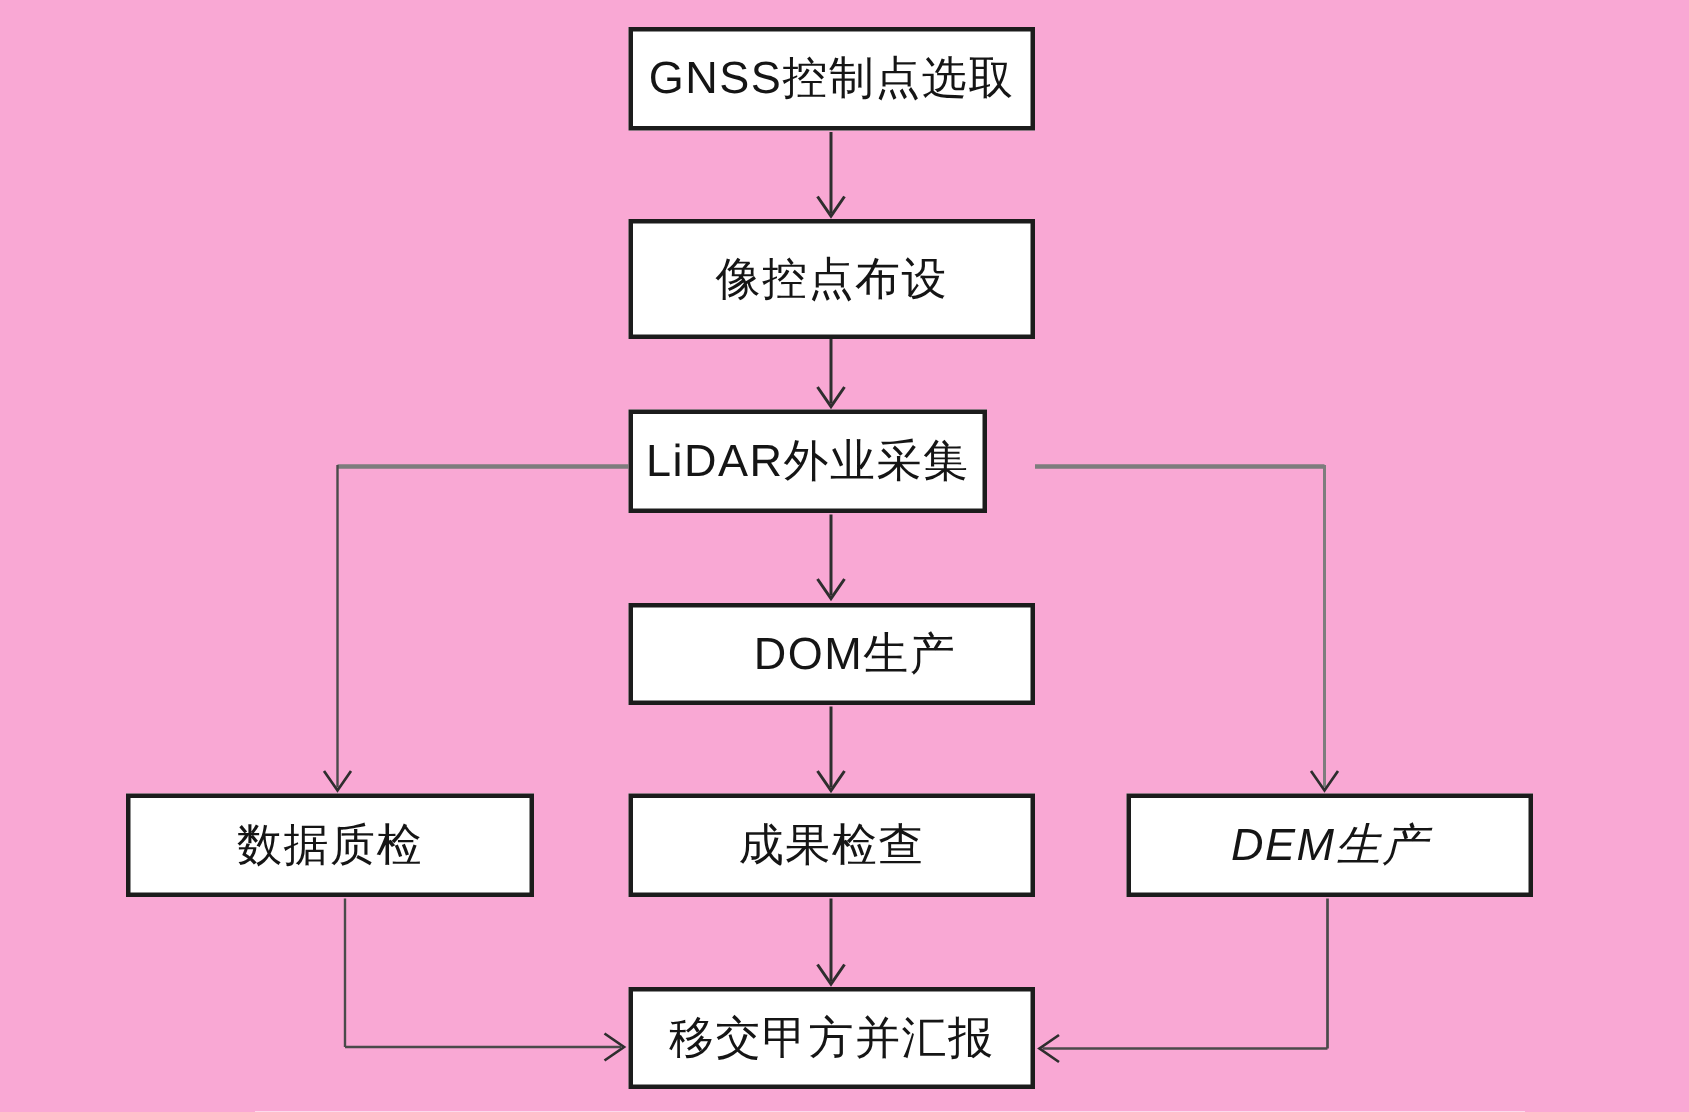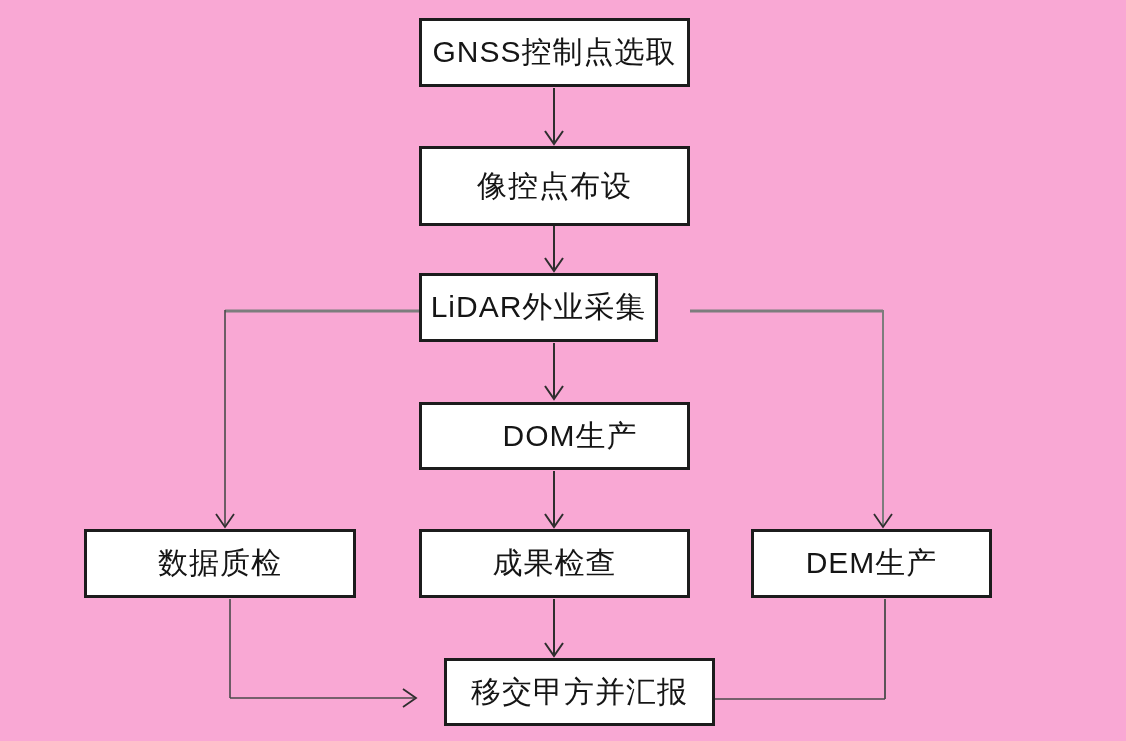--- a/index.html
+++ b/index.html
@@ -35,22 +35,22 @@
     letter-spacing: 1px;
     white-space: nowrap;
   }
   
   .n-gnss    { left: 419px; top: 18px;  width: 271px; height: 69px; }
   .n-imgctl  { left: 419px; top: 146px; width: 271px; height: 80px; }
   .n-lidar   { left: 419px; top: 273px; width: 239px; height: 69px; }
   .n-dom     { left: 419px; top: 402px; width: 271px; height: 68px; padding-left: 31px; }
   .n-dataqc  { left: 84px;  top: 529px; width: 272px; height: 69px; }
   .n-check   { left: 419px; top: 529px; width: 271px; height: 69px; }
-  .n-dem     { left: 751px; top: 529px; width: 241px; height: 69px; }
-  .n-handoff { left: 444px; top: 658px; width: 271px; height: 68px; }
+  .n-dem     { left: 751px; top: 529px; width: 271px; height: 69px; font-style: italic; }
+  .n-handoff { left: 419px; top: 658px; width: 271px; height: 68px; }
 </style>
 </head>
 <body>
 
 <div class="canvas">
 
   <svg class="edges" viewBox="0 0 1126 741">
 
     <g>
       <line x1="554" y1="88" x2="554" y2="142" stroke-width="2" stroke="#2e2e2e"></line>

